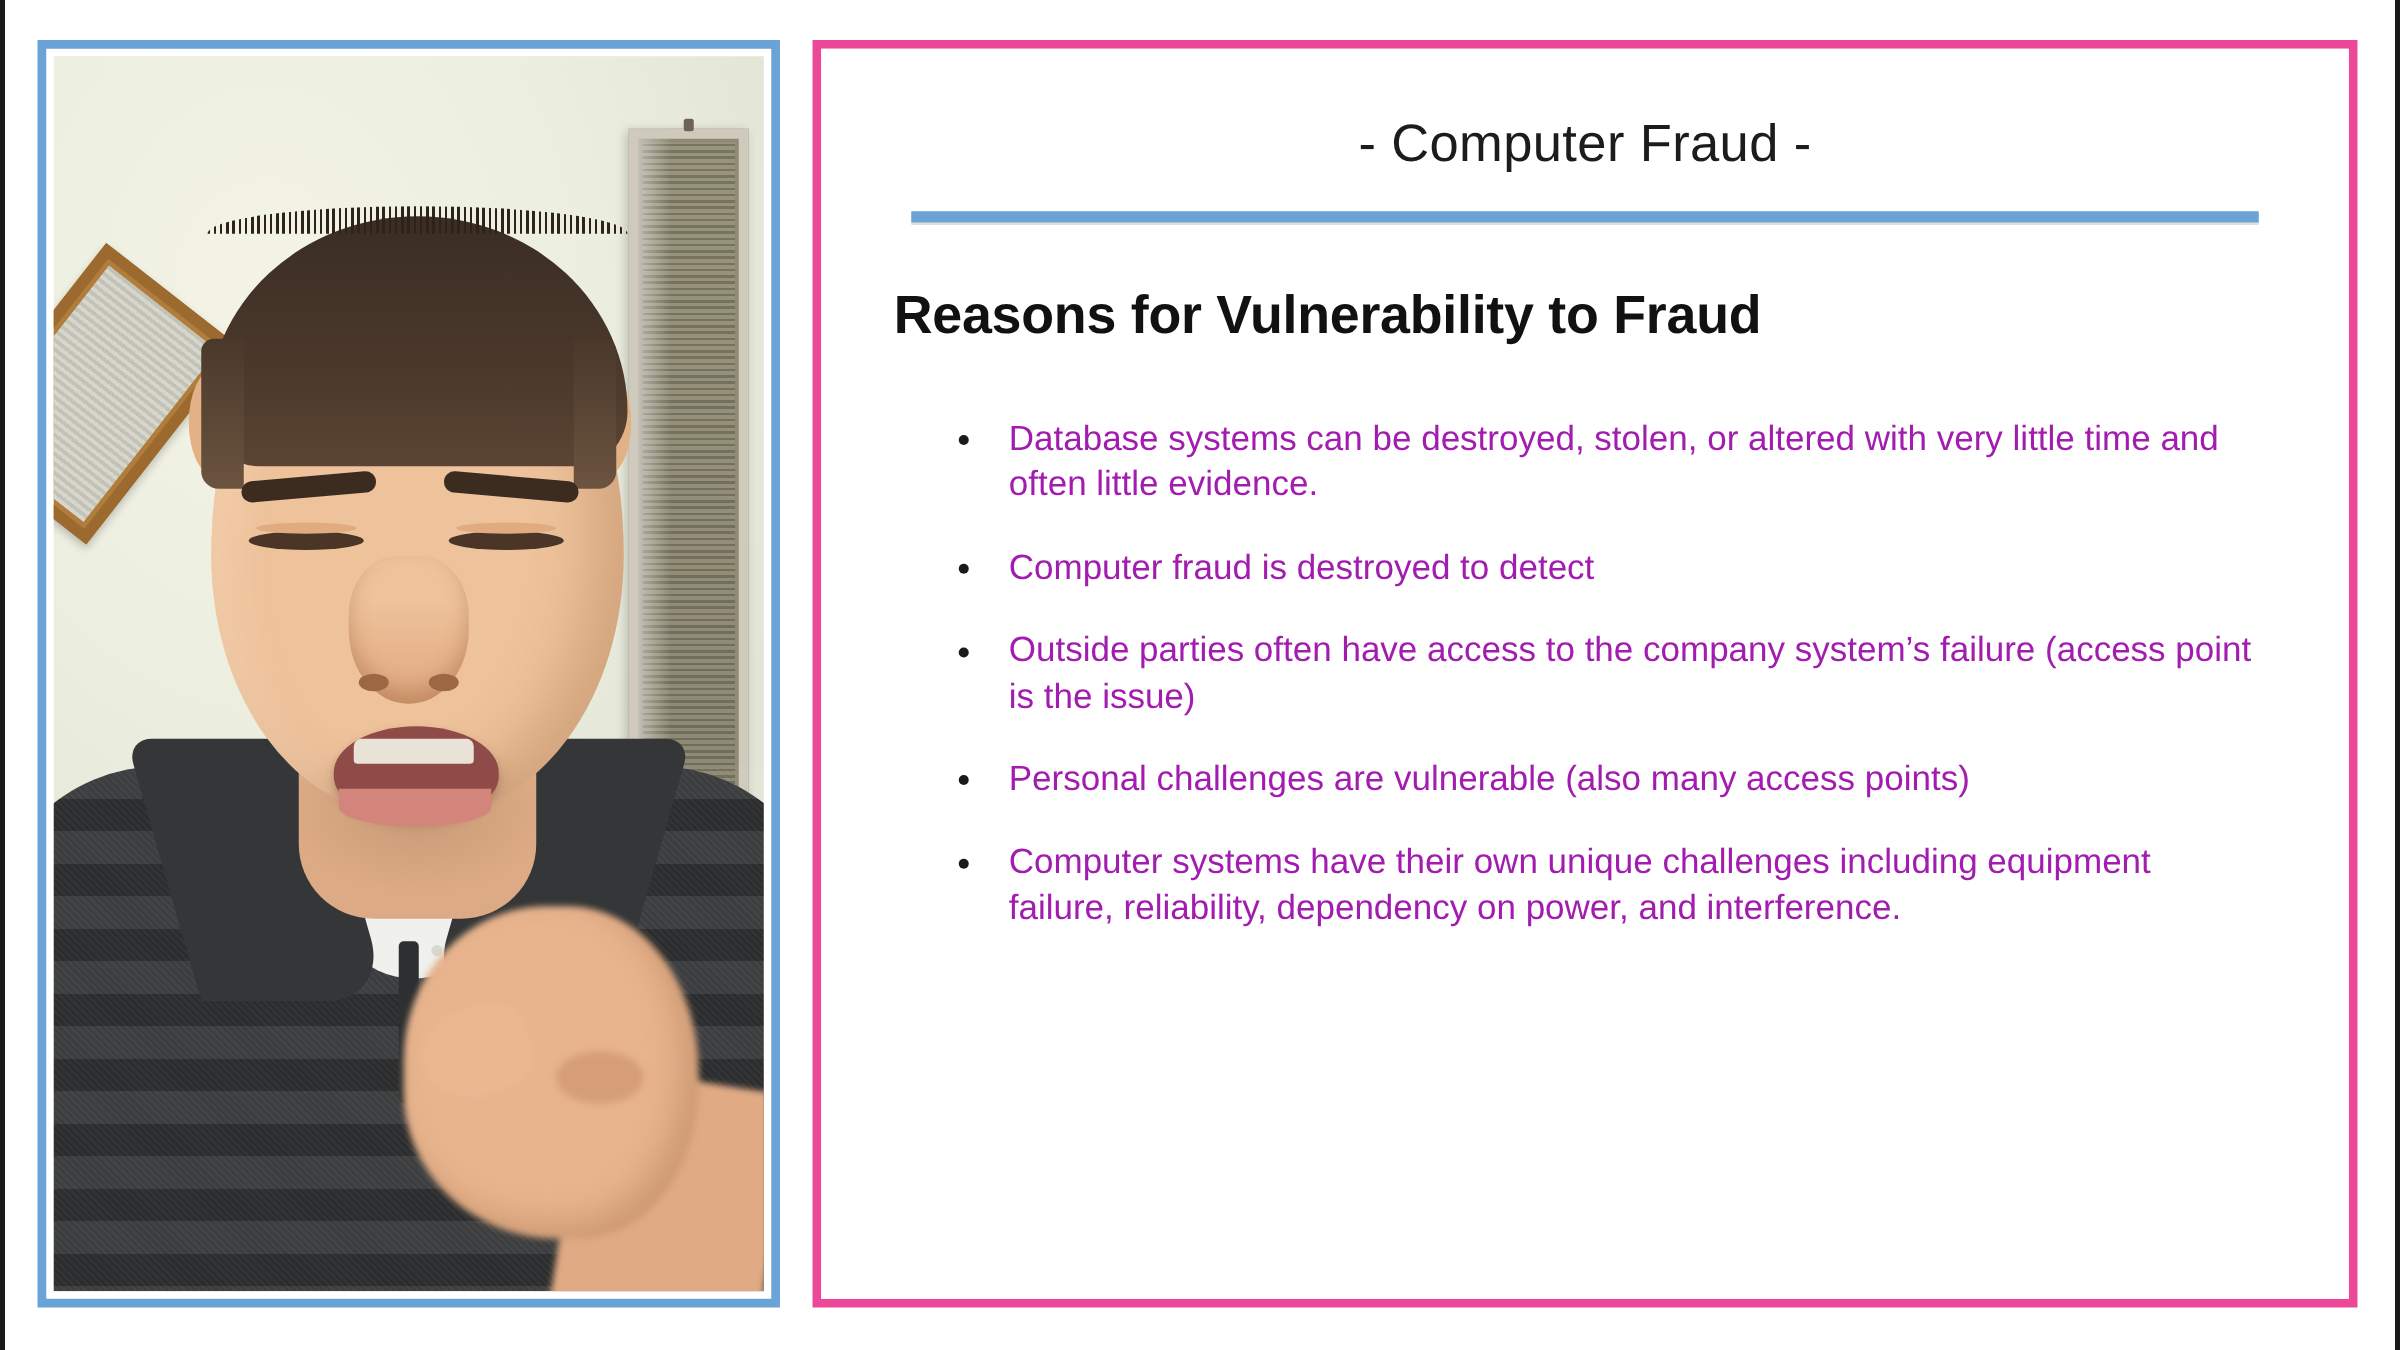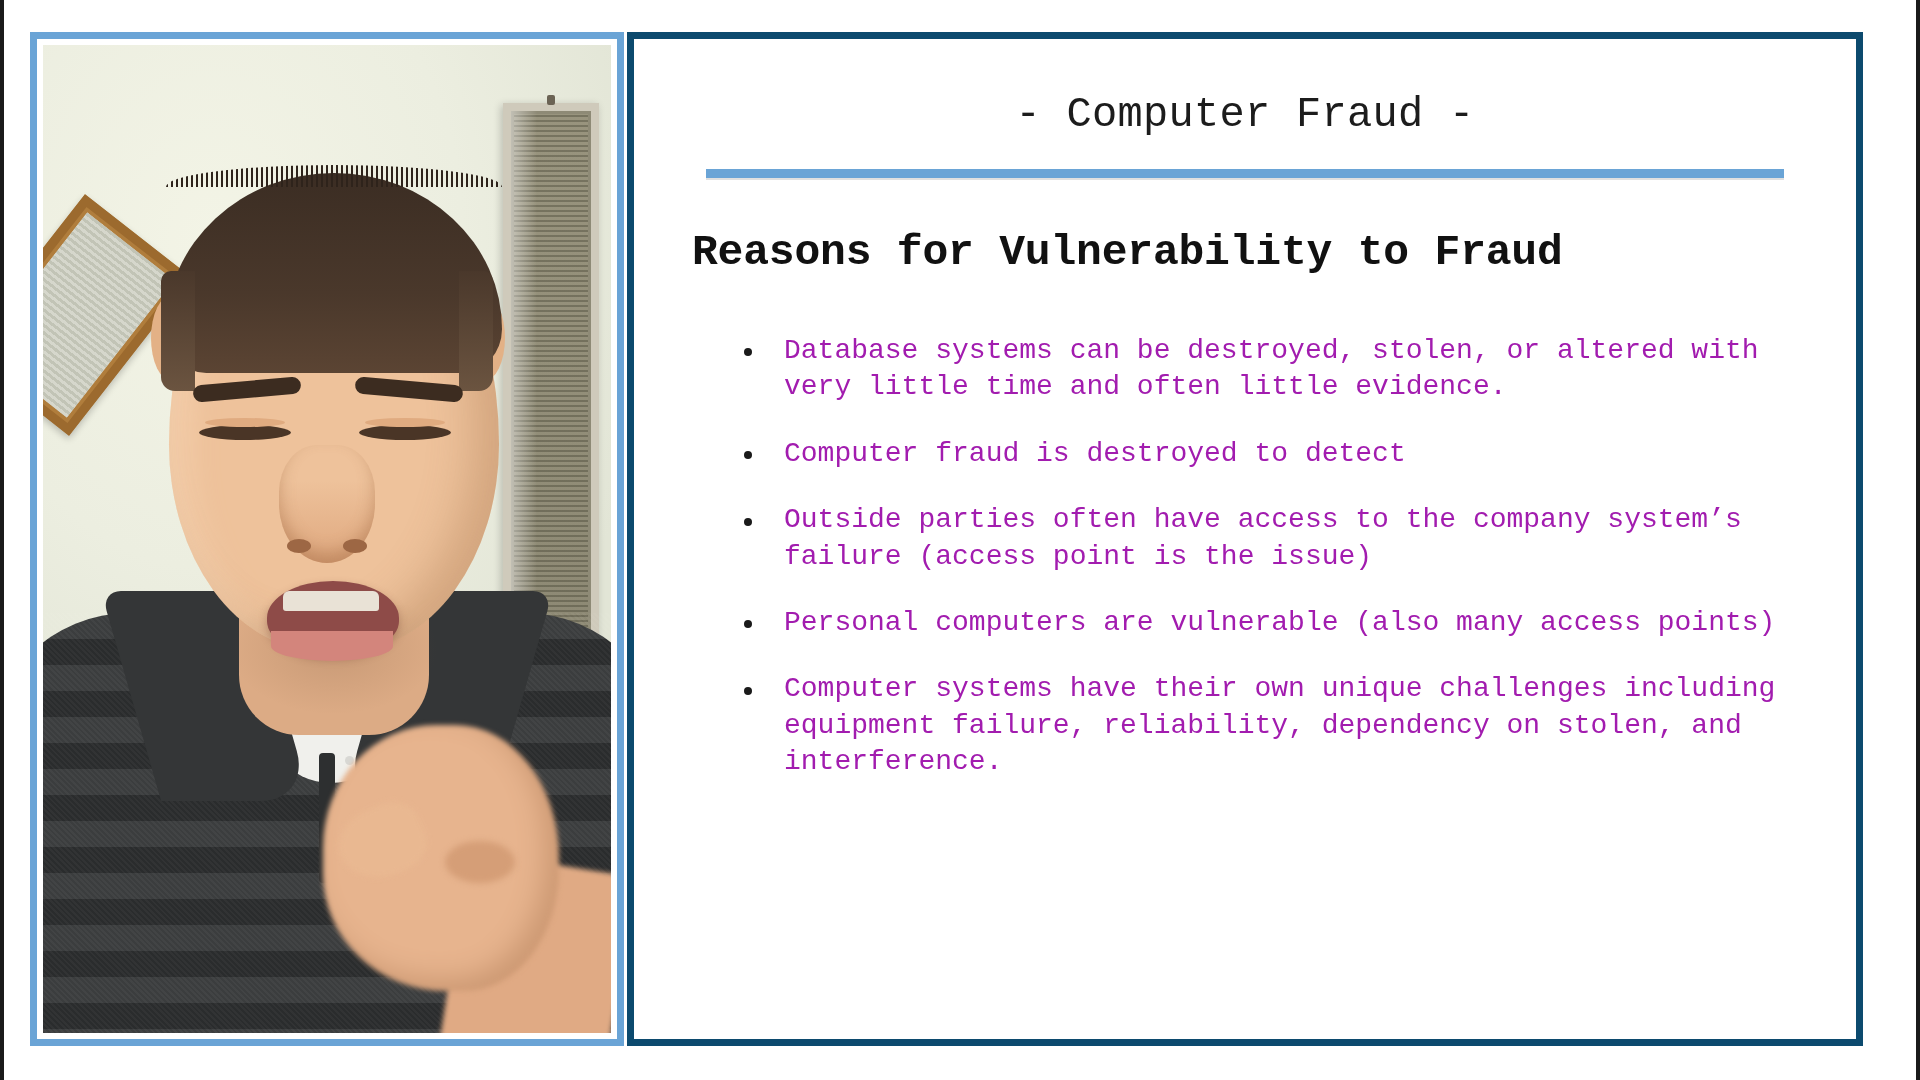--- a/index.html
+++ b/index.html
@@ -229,25 +229,24 @@
   .knuckle {
     position:absolute; right:96px; bottom:150px;
     width:70px; height:42px;
     background:rgba(198,140,100,.55); border-radius:50%;
     filter:blur(3px);
   }
 
   
   #slide-panel {
     position:absolute;
-    left:623px; top:32px;
+    left:646px; top:32px;
     width:1236px; height:1014px;
-    border:7px solid #0c4a6e;
-    background:#ffffff;
-    font-family:Liberation Mono, monospace;
+    border:7px solid #ec4899;
+    background:#ffffff;
   }
   #slide {
     position:relative;
     width:100%; height:100%;
     background:#ffffff;
     padding:42px 58px;
   }
   #slide-title {
     text-align:center;
     font-size:42px;
@@ -363,24 +362,24 @@
         <li>
           <span class="dot"></span>
           <span>Computer fraud is destroyed to detect</span>
         </li>
         <li>
           <span class="dot"></span>
           <span>Outside parties often have access to the company system’s failure (access point is the issue)</span>
         </li>
         <li>
           <span class="dot"></span>
-          <span>Personal computers are vulnerable (also many access points)</span>
-        </li>
-        <li>
-          <span class="dot"></span>
-          <span>Computer systems have their own unique challenges including equipment failure, reliability, dependency on stolen, and interference.</span>
+          <span>Personal challenges are vulnerable (also many access points)</span>
+        </li>
+        <li>
+          <span class="dot"></span>
+          <span>Computer systems have their own unique challenges including equipment failure, reliability, dependency on power, and interference.</span>
         </li>
       </ul>
 
     </div>
   </div>
 
 </div>
 
 </body></html>

